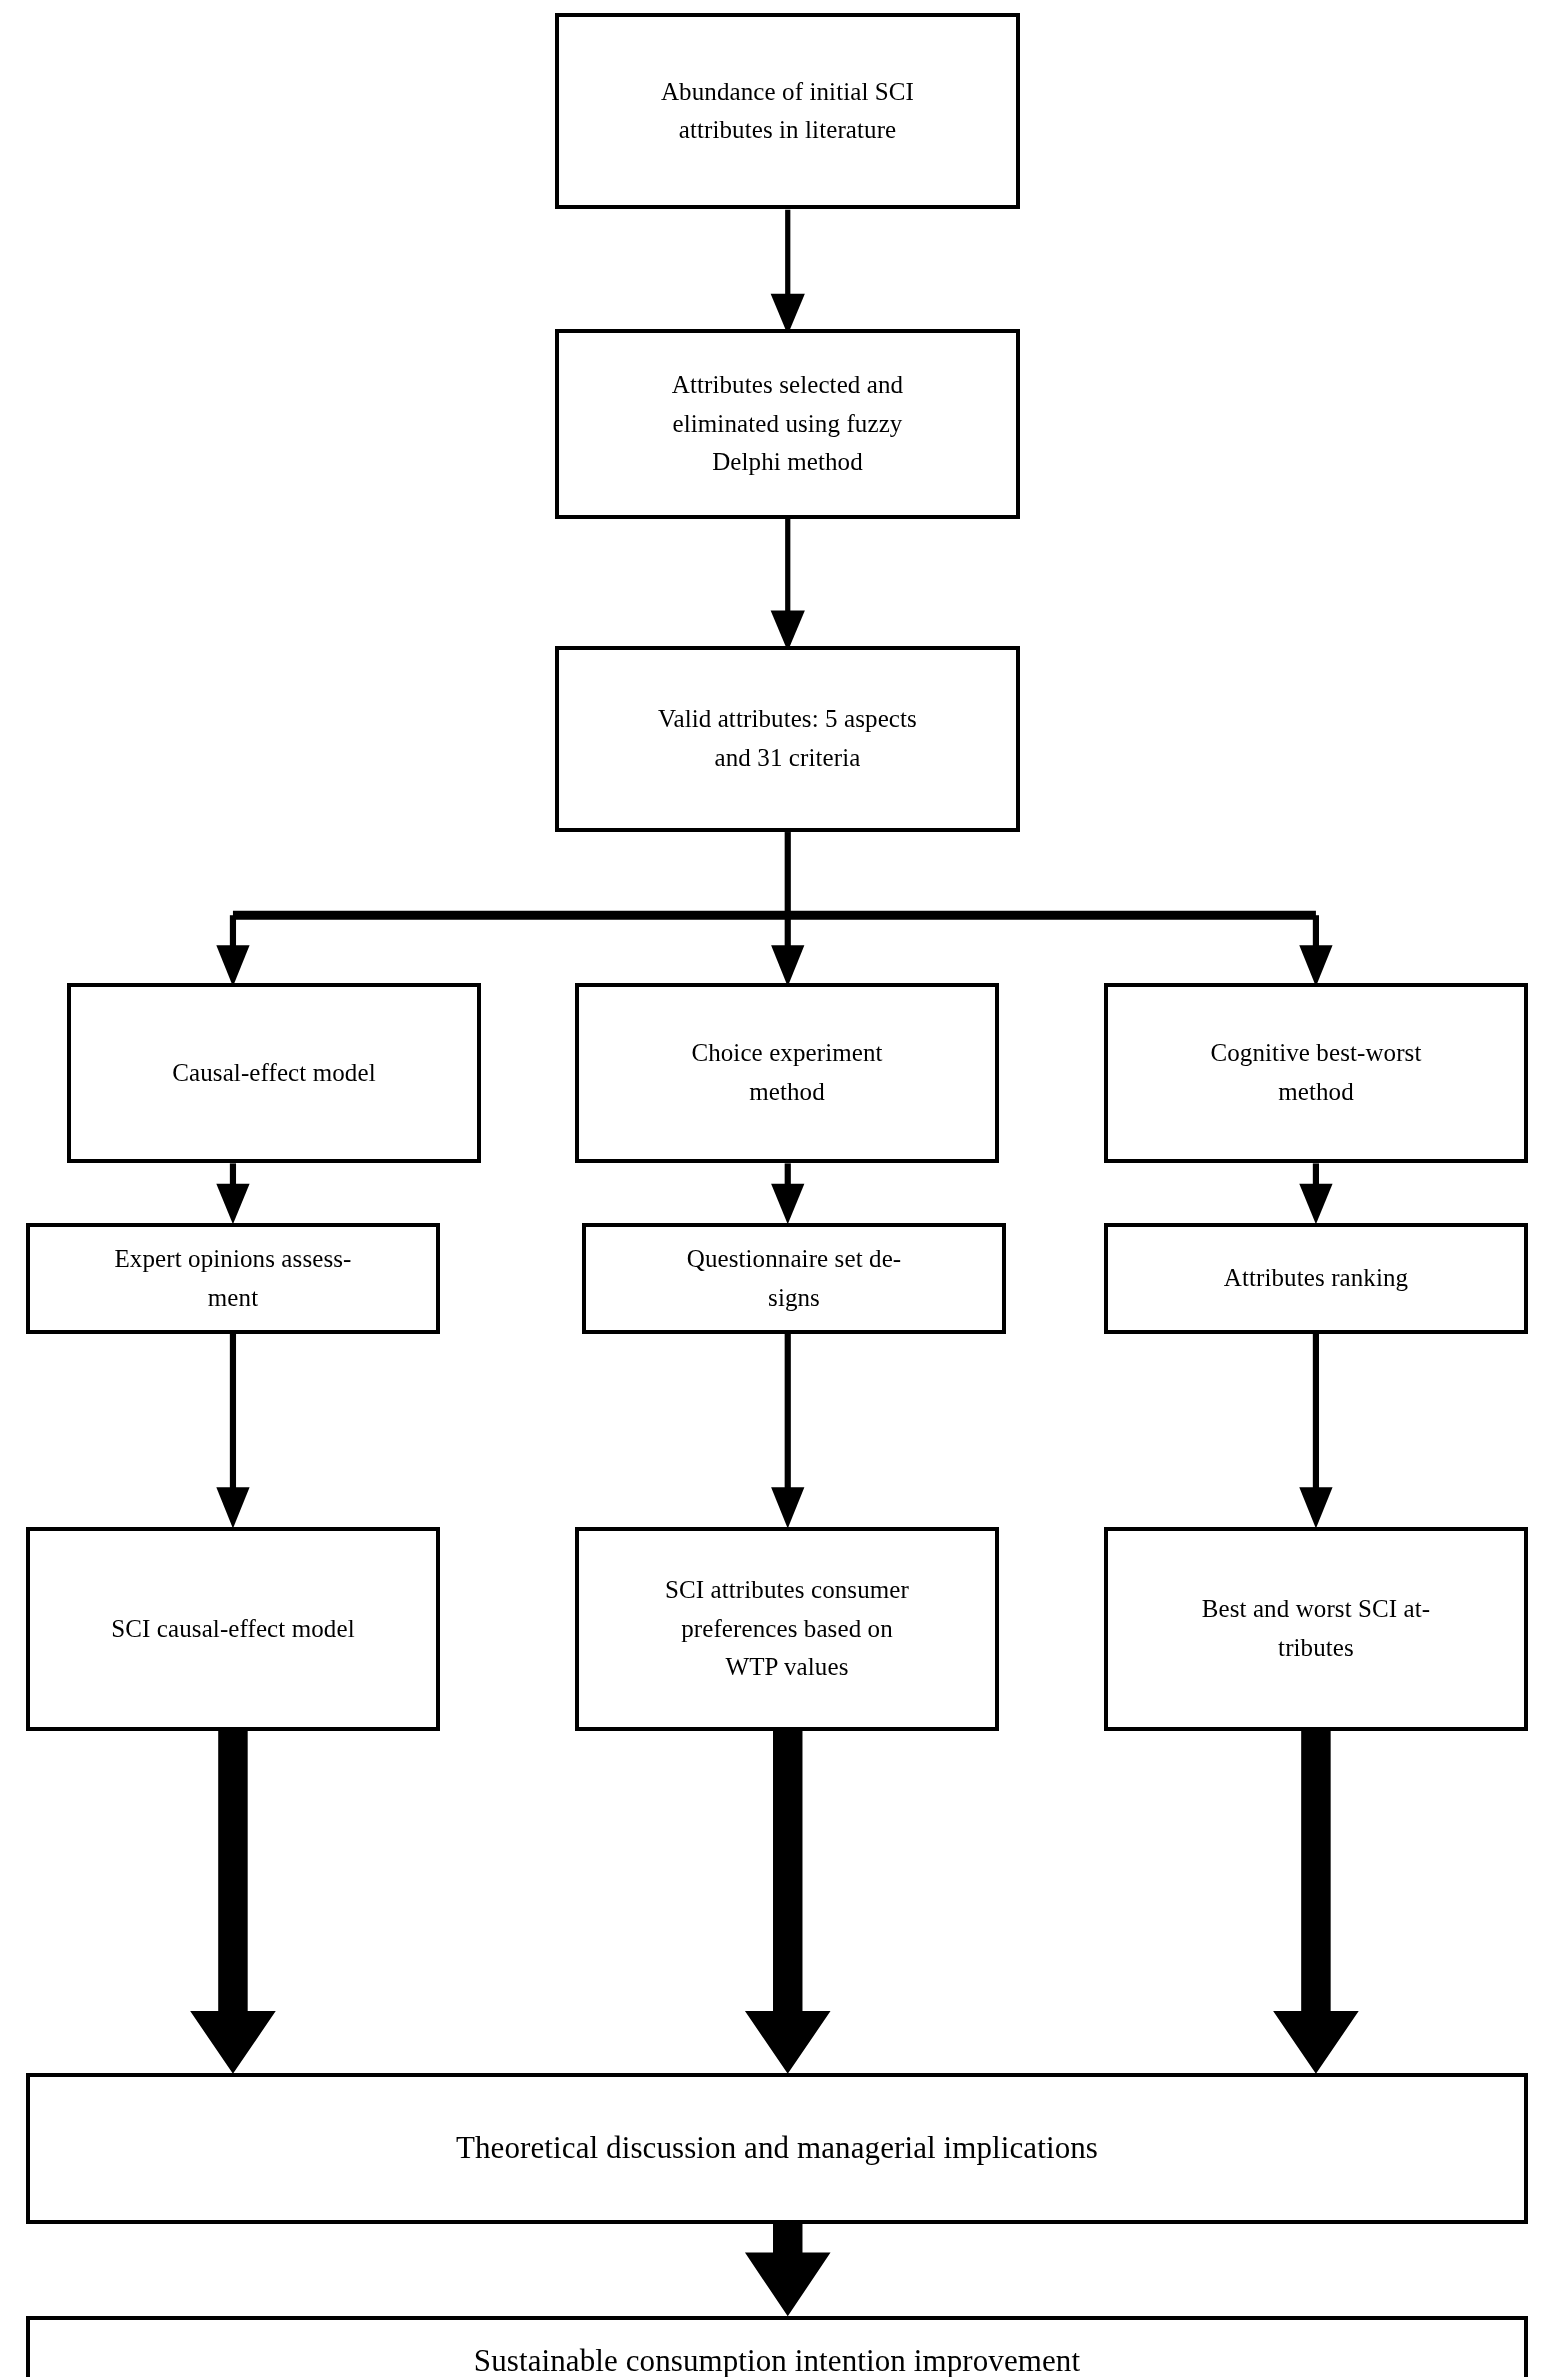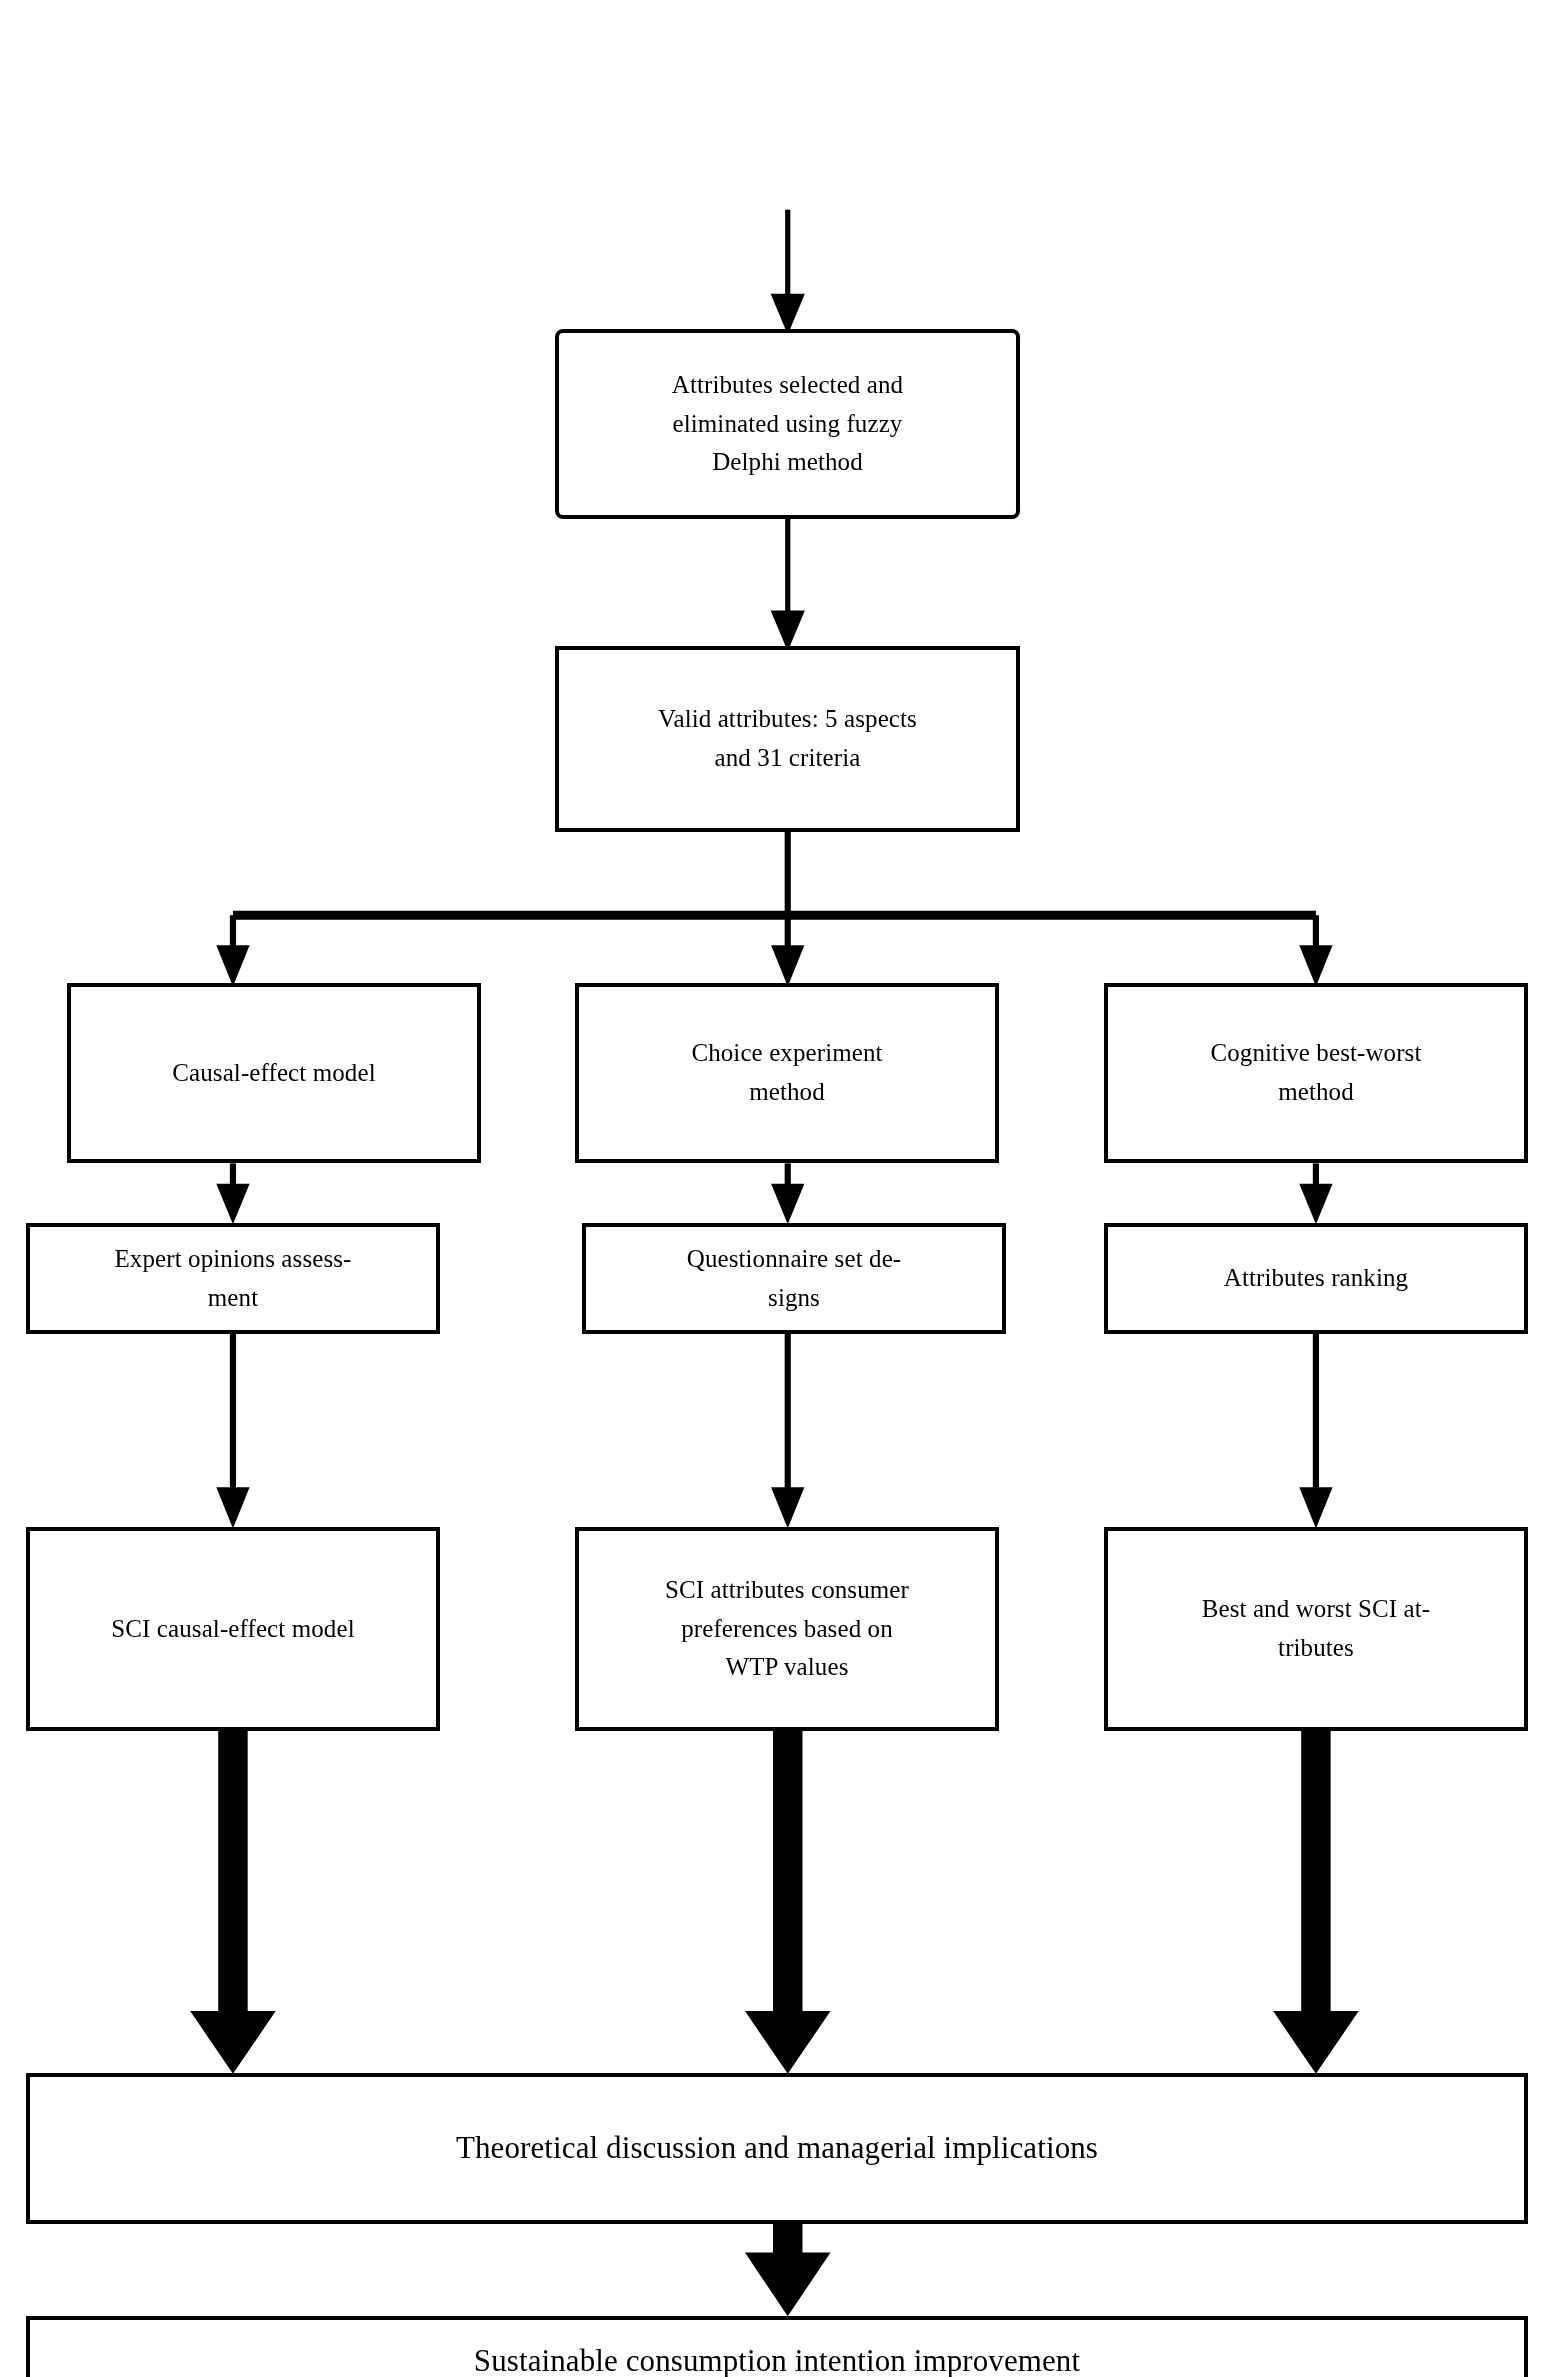--- a/index.html
+++ b/index.html
@@ -109,22 +109,24 @@
     </g>
     <g>
       <polygon points="2737,3640 2799,3640 2799,4230 2858,4230 2768,4362 2678,4230 2737,4230" fill="#000"></polygon>
     </g>
 
     <g>
       <polygon points="1626,4535 1688,4535 1688,4738 1747,4738 1657,4872 1567,4738 1626,4738" fill="#000"></polygon>
     </g>
   </svg>
 
+  <div class="node" style="left:555px; top:13.3px; width:465px; height:196px;">Abundance of initial SCI
+attributes in literature</div>
 
-  <div class="node" style="left:555px; top:329px; width:465px; height:190px;border-radius:8px;">Attributes selected and
+  <div class="node" style="left:555px; top:329px; width:465px; height:190px;">Attributes selected and
 eliminated using fuzzy
 Delphi method</div>
 
   <div class="node" style="left:555px; top:646px; width:465px; height:186px;">Valid attributes: 5 aspects
 and 31 criteria</div>
 
   <div class="node" style="left:26px; top:983px; width:414px; height:180px;margin-left:41px;">Causal-effect model</div>
 
   <div class="node" style="left:575px; top:983px; width:424px; height:180px;">Choice experiment
 method</div>

